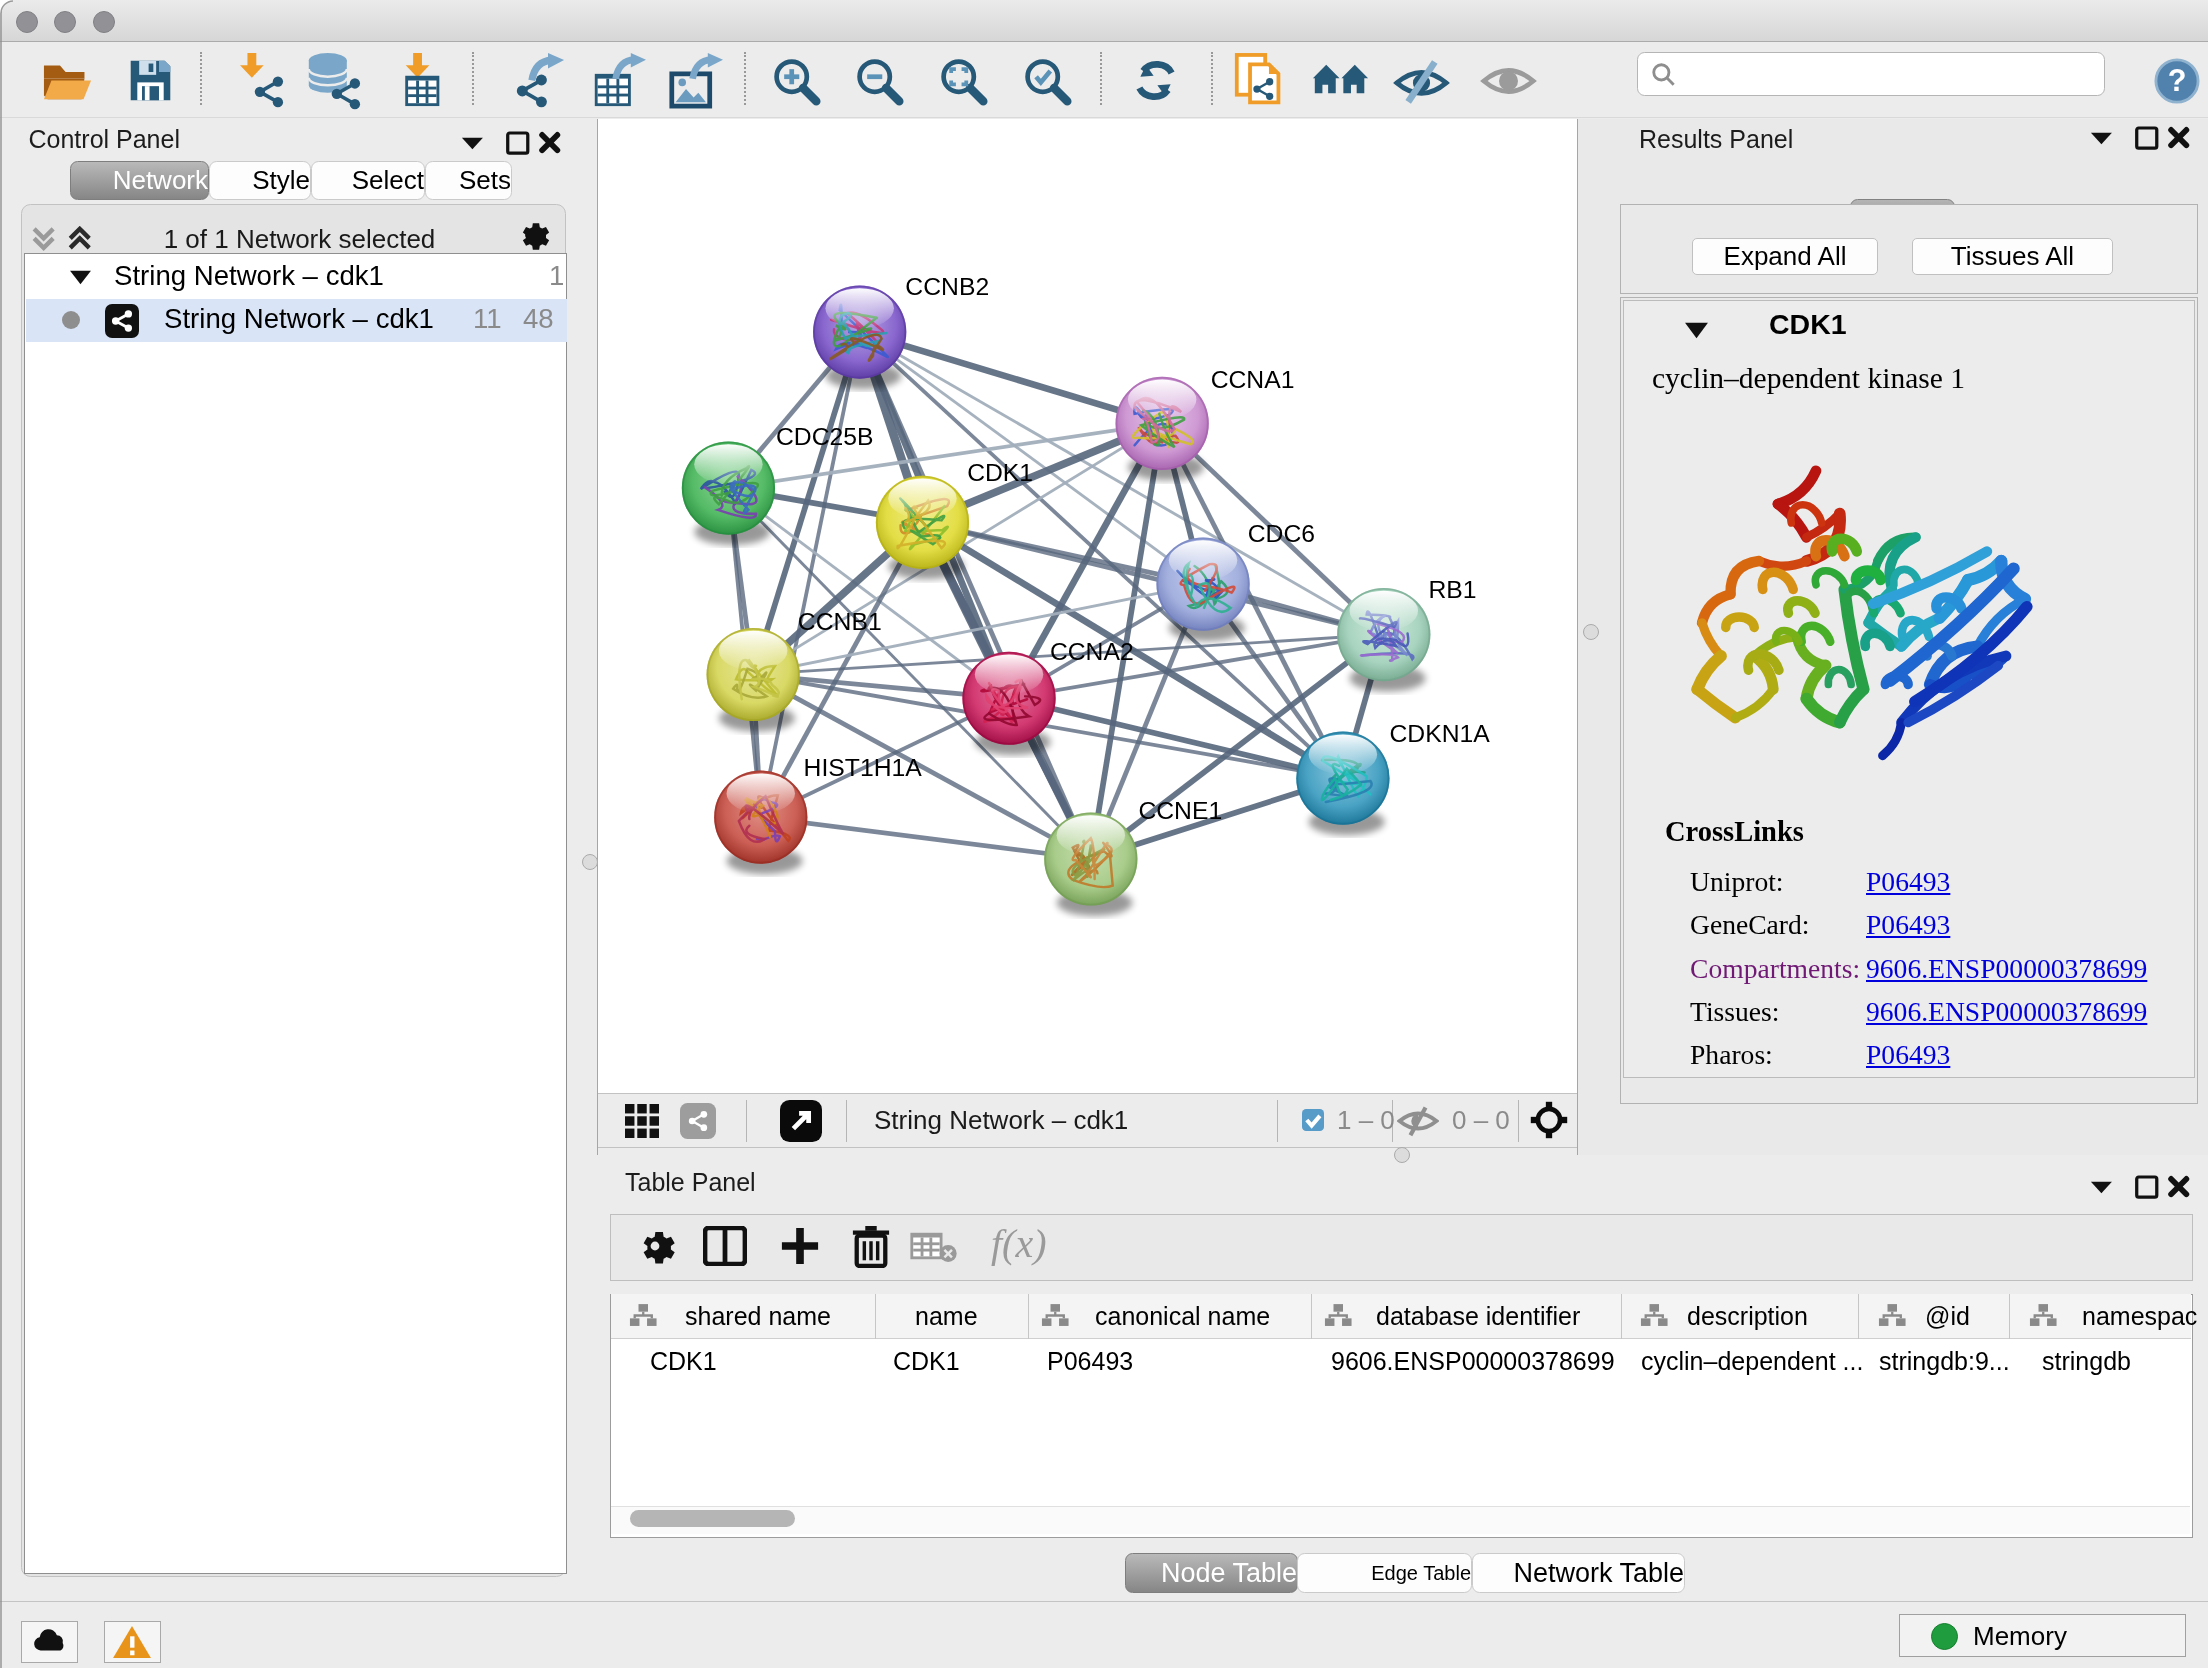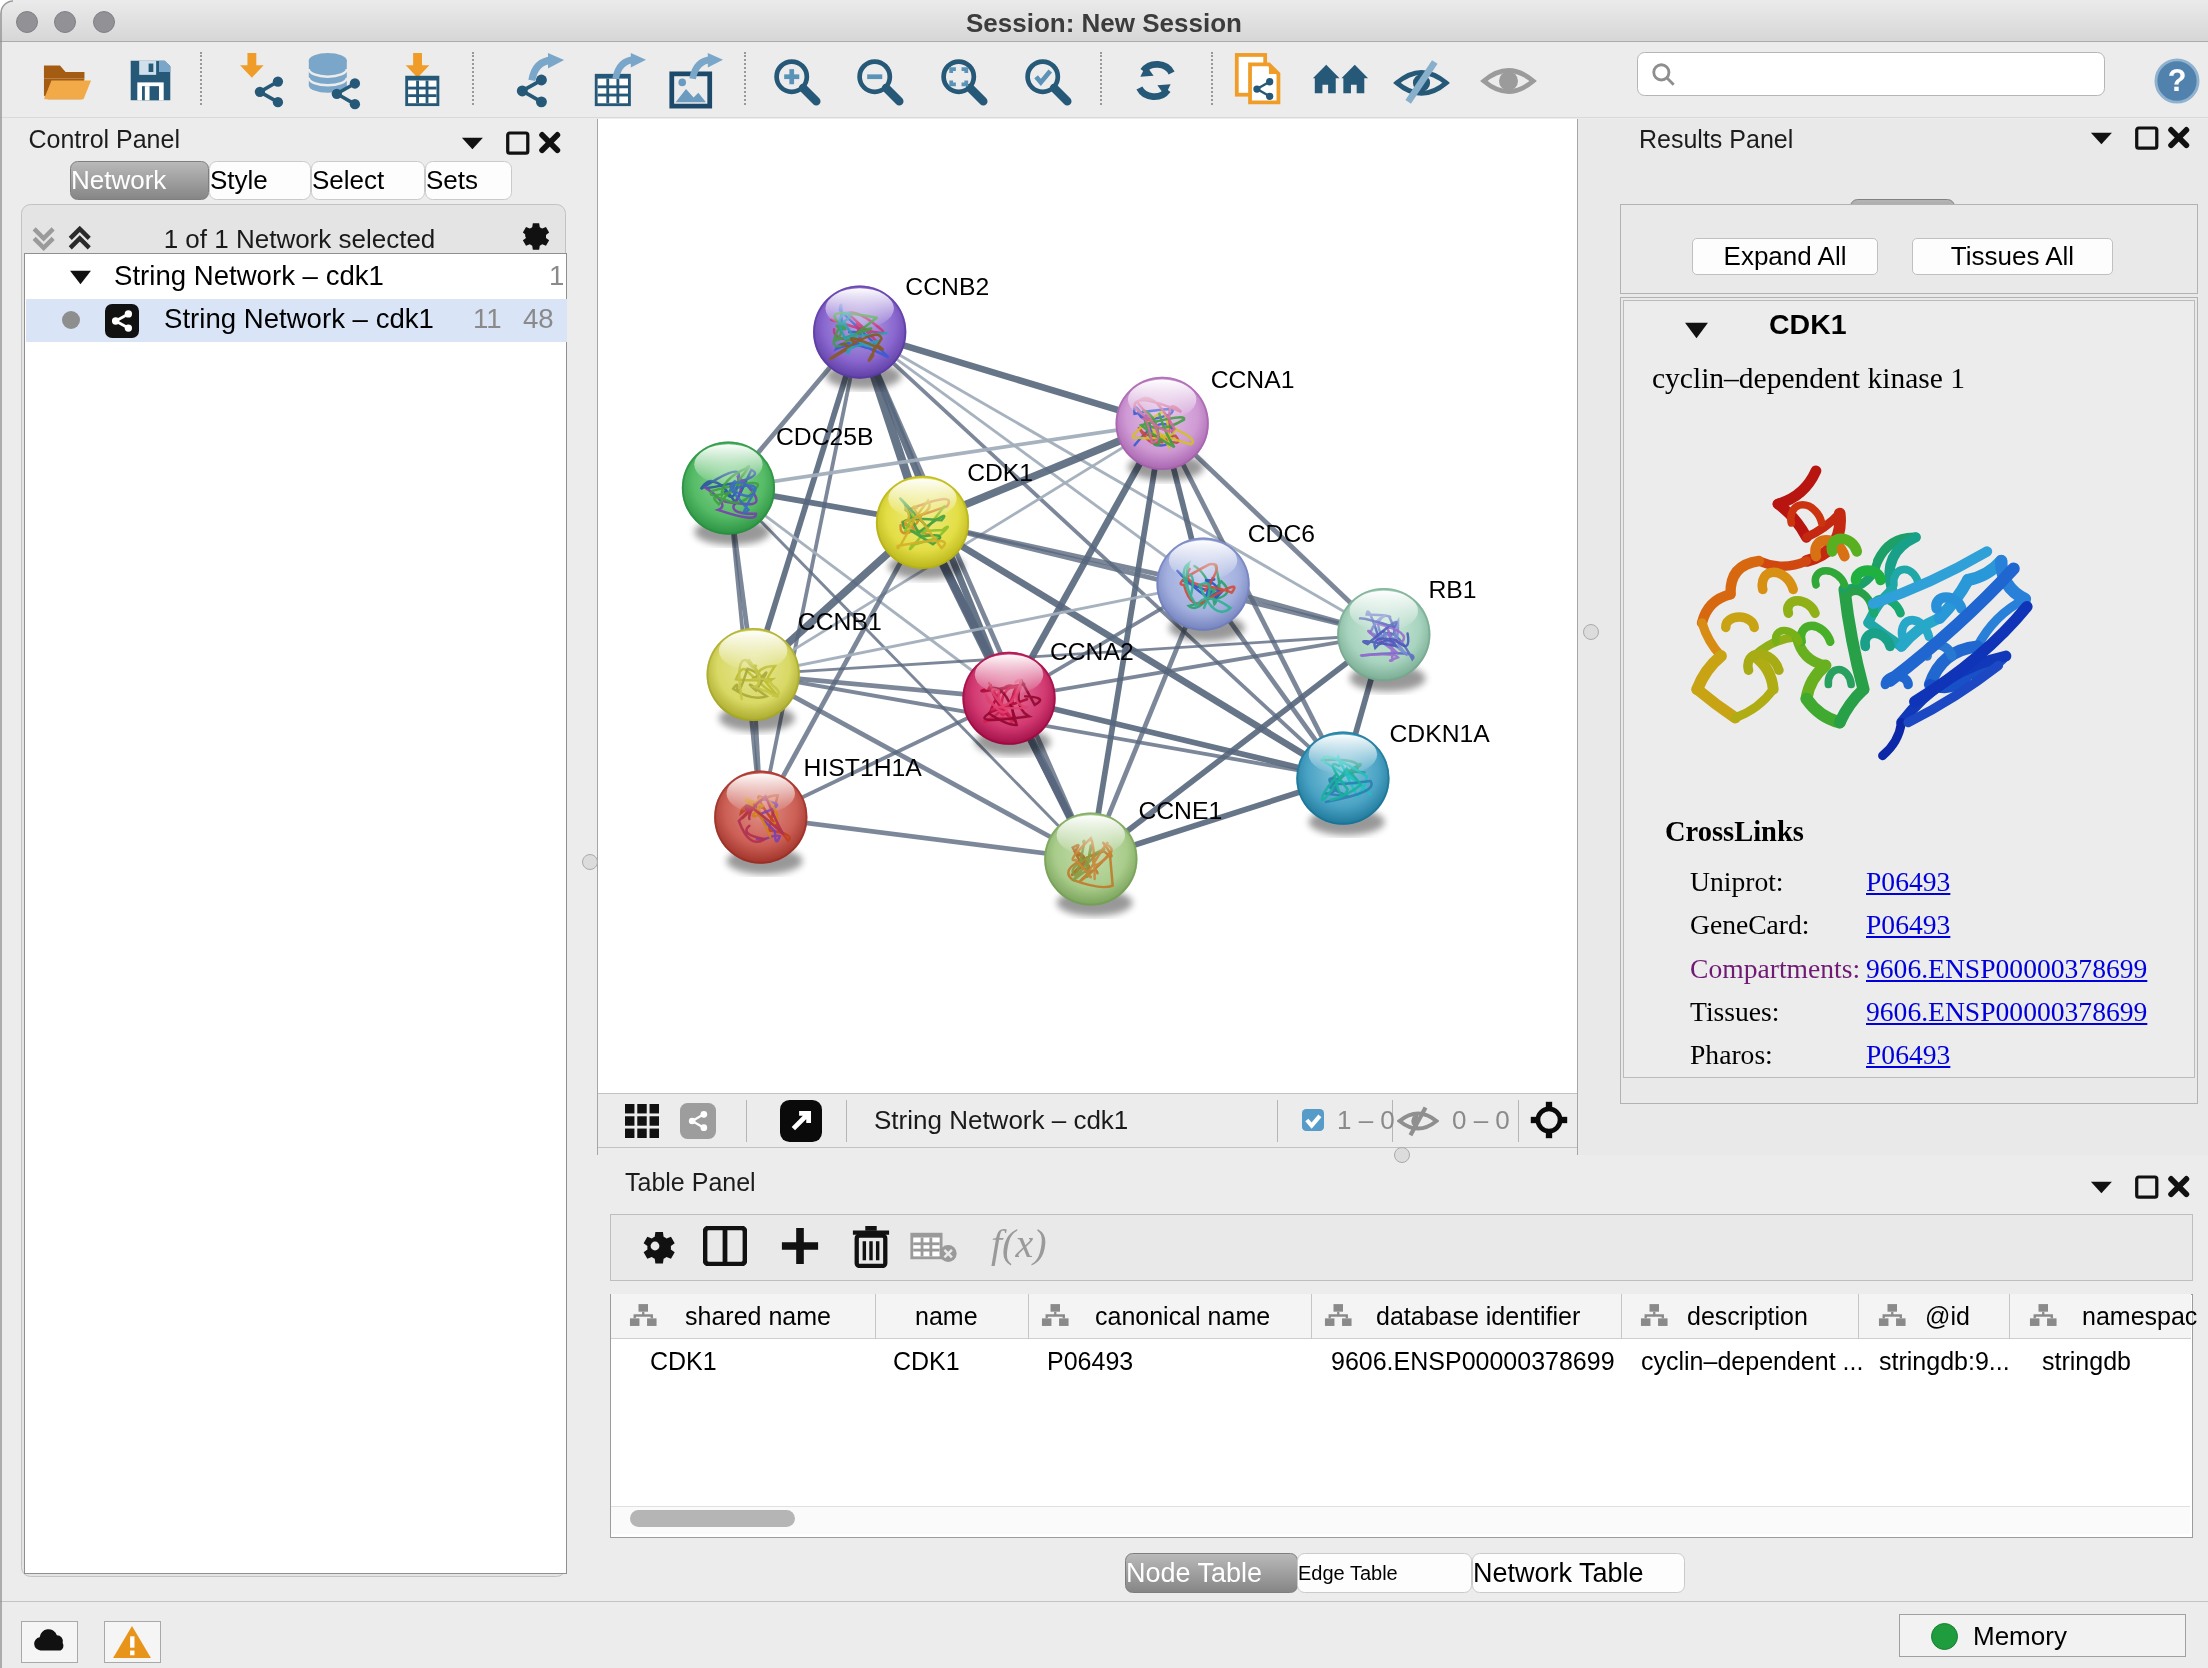--- a/index.html
+++ b/index.html
@@ -13,21 +13,21 @@
   .tl{position:absolute;top:10.5px;width:20px;height:20px;border-radius:50%;
       background:#919196;border:1px solid #808085;}
   #title{position:absolute;top:7.6px;left:0;width:2208px;text-align:center;
      font-size:26px;color:#3c3c3c;font-weight:bold;}
   #toolbar{left:0;top:42px;width:2208px;height:75px;background:#ececec;
     border-bottom:1.9px solid #d9d9d9;}
   .sep{position:absolute;top:52px;height:53px;width:0;
      border-left:2.9px dotted #999;}
   .phead{position:absolute;font-size:25px;color:#1c1c1c;}
   .tab{position:absolute;height:37px;background:#fdfdfd;border:1px solid #cacaca;
-     text-align:left;font-size:26px;color:#000;line-height:37px;border-radius:7.6px;}
+     text-align:right;font-size:26px;color:#000;line-height:37px;border-radius:7.6px;}
   .tabsel{background:linear-gradient(#b9b9b9,#868686);color:#fff;border-color:#7e7e7e;}
   .trow{position:absolute;left:1px;width:541px;height:43px;font-size:27.6px;color:#000;}
   .rownum{position:absolute;color:#8a8a8a;font-size:27.6px;}
   .vline{position:absolute;width:1px;background:#b5b5b5;}
   .gbtn{position:absolute;background:linear-gradient(#b4b4b4,#8b8b8b);color:#fff;
      border:1px solid #818181;border-radius:7.6px;text-align:center;font-size:26px;}
   .wbtn{position:absolute;background:#fdfdfd;border:1px solid #c0c0c0;border-radius:5px;
      text-align:center;font-size:26px;color:#000;}
   .serif{font-family:"Liberation Serif",serif;}
   .link{color:#0000dd;text-decoration:underline;}
@@ -37,21 +37,20 @@
   .sbtn{position:absolute;top:1621px;width:55px;height:40px;background:#f5f5f5;
      border:1px solid #a9a9a9;}
 </style>
 </head>
 <body>
 
   <div class="abs" id="titlebar">
     <div class="tl" style="left:16px"></div>
     <div class="tl" style="left:54px"></div>
     <div class="tl" style="left:93px"></div>
-    <div id="title">Session: New Session</div>
   </div>
 
   <div class="abs" id="toolbar"></div>
   <div class="sep" style="left:200px"></div>
   <div class="sep" style="left:472px"></div>
   <div class="sep" style="left:744px"></div>
   <div class="sep" style="left:1100px"></div>
   <div class="sep" style="left:1211px"></div>
   <div class="abs" style="left:1637px;top:52px;width:466px;height:42px;background:#fff;
        border:1px solid #b5b5b5;border-radius:7.6px;">

